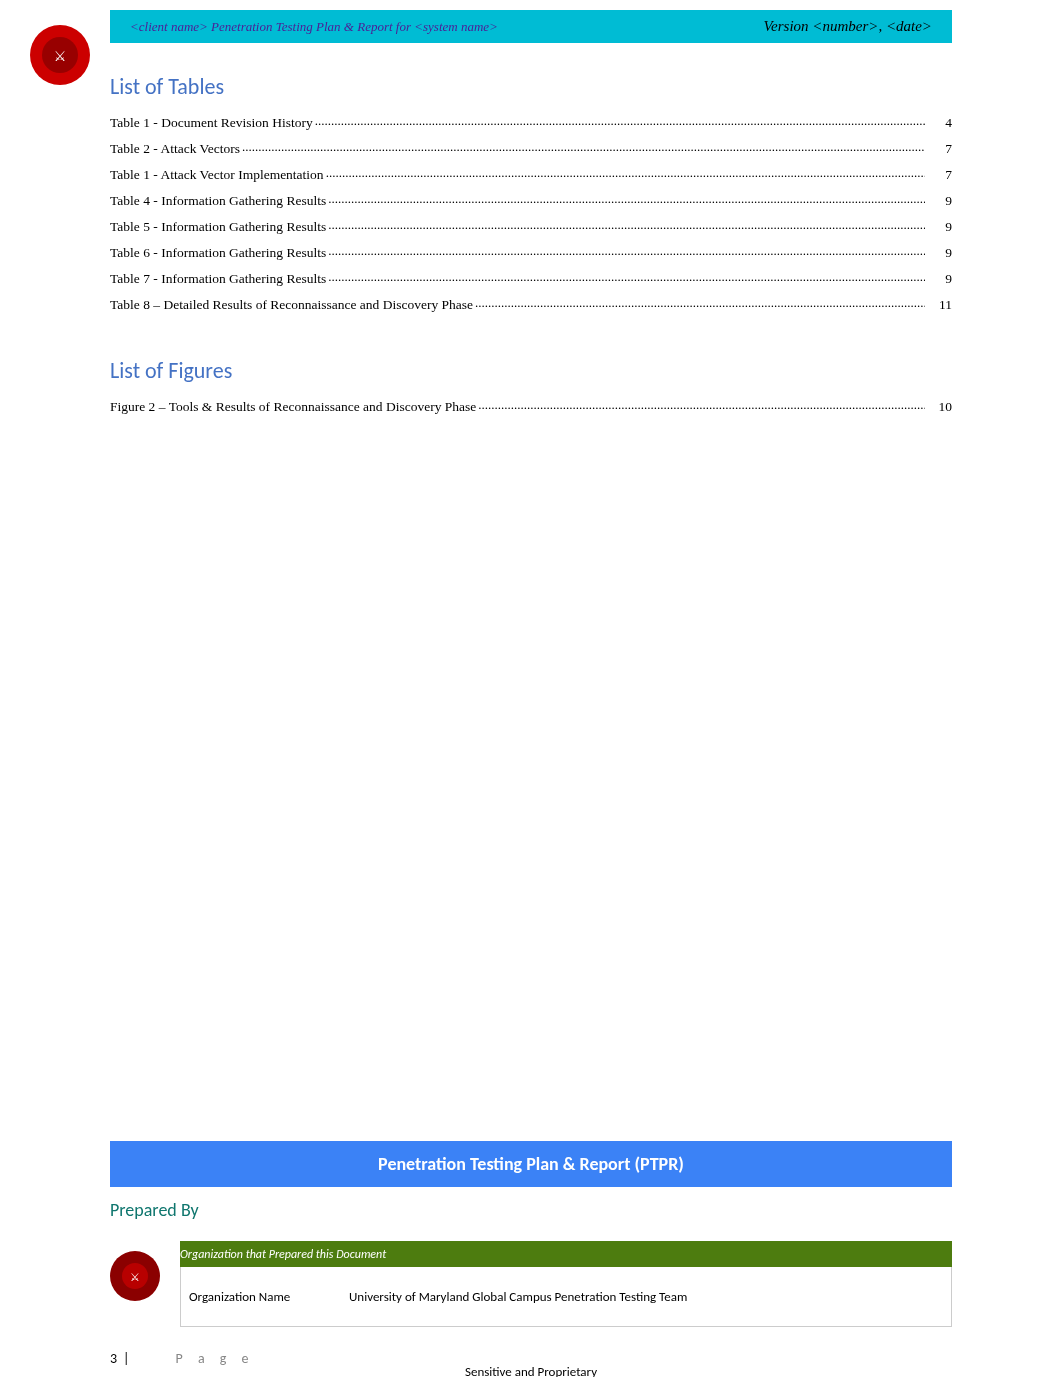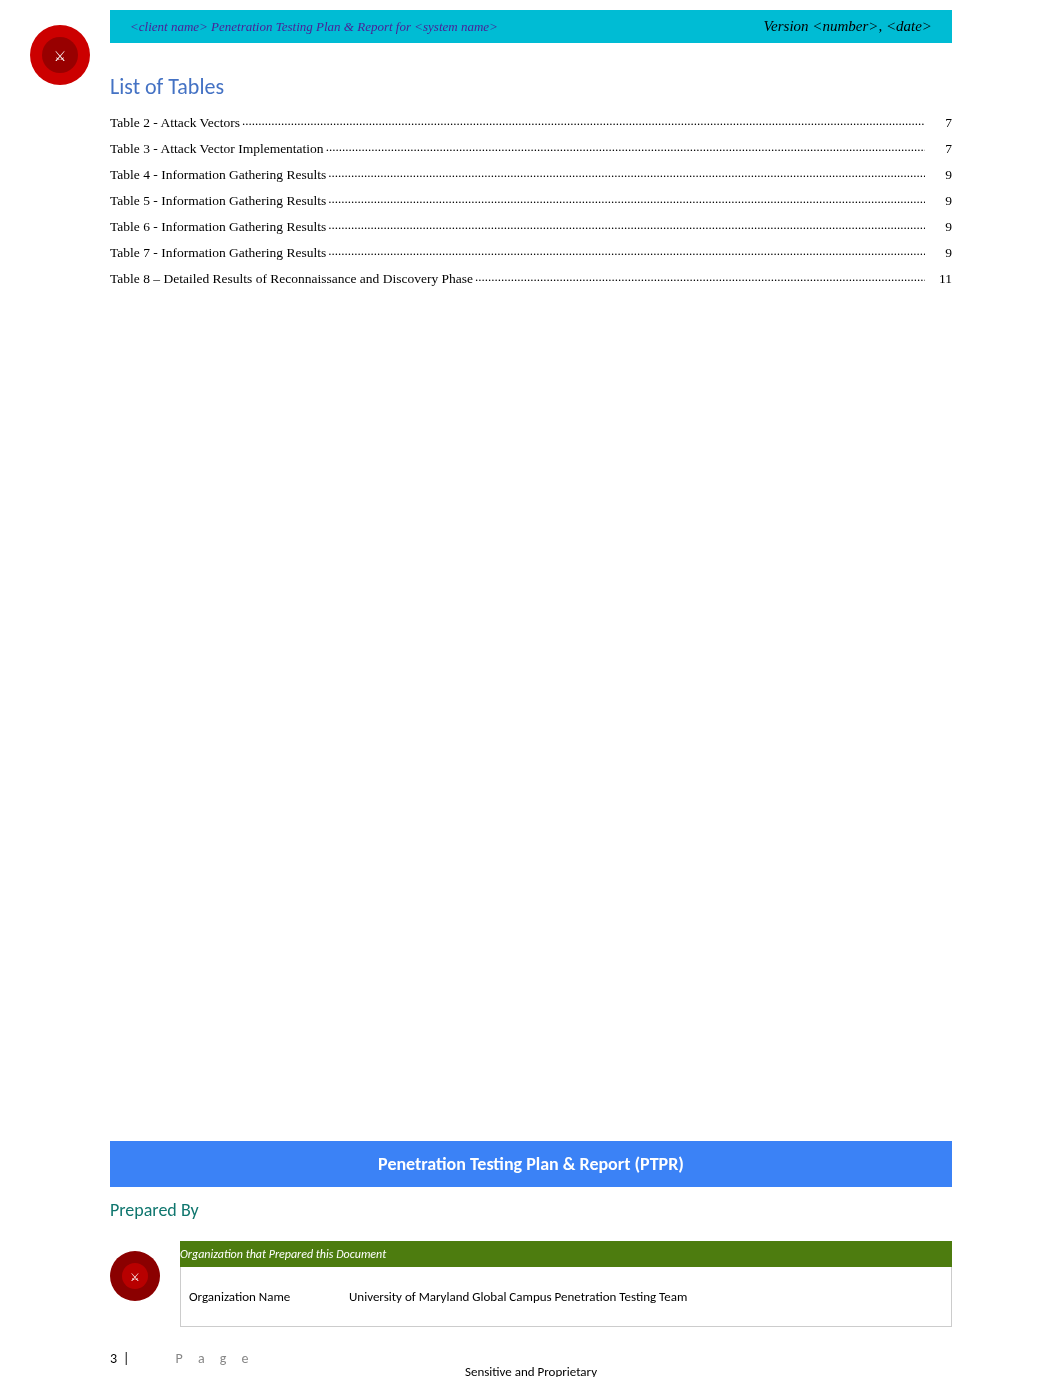--- a/index.html
+++ b/index.html
@@ -239,27 +239,32 @@
   <div class="header-bar">
     <span class="header-title">&lt;client name&gt; Penetration Testing Plan &amp; Report for &lt;system name&gt;</span>
     <span class="header-version">Version &lt;number&gt;, &lt;date&gt;</span>
   </div>
 
   <div class="main-content">
 
     <h2 class="section-heading">List of Tables</h2>
 
     <div id="tables-container">
+    <div class="toc-row">
+      <span class="toc-text">Table 1 - Document Revision History</span>
+      <span class="toc-fill"></span>
+      <span class="toc-num">4</span>
+    </div>
         <div class="toc-row">
       <span class="toc-text">Table 2 - <client name=""> Attack Vectors</client></span>
       <span class="toc-fill"></span>
       <span class="toc-num">7</span>
     </div>
         <div class="toc-row">
-      <span class="toc-text">Table 3 - Attack Vector Implementation</span>
+      <span class="toc-text">Table 1 - Attack Vector Implementation</span>
       <span class="toc-fill"></span>
       <span class="toc-num">7</span>
     </div>
         <div class="toc-row">
       <span class="toc-text">Table 4 - <website name=""> Information Gathering Results</website></span>
       <span class="toc-fill"></span>
       <span class="toc-num">9</span>
     </div>
         <div class="toc-row">
       <span class="toc-text">Table 5 - <website name=""> Information Gathering Results</website></span>
@@ -276,20 +281,30 @@
       <span class="toc-fill"></span>
       <span class="toc-num">9</span>
     </div>
         <div class="toc-row">
       <span class="toc-text">Table 8 – Detailed Results of Reconnaissance and Discovery Phase</span>
       <span class="toc-fill"></span>
       <span class="toc-num">11</span>
     </div>
       </div>
 
+    <div class="section-gap">
+      <h2 class="section-heading">List of Figures</h2>
+      <div id="figures-container">
+      <div class="toc-row">
+      <span class="toc-text">Figure 2 – Tools &amp; Results of Reconnaissance and Discovery Phase</span>
+      <span class="toc-fill"></span>
+      <span class="toc-num">10</span>
+    </div>
+        </div>
+    </div>
 
   </div>
 
   <div class="footer-area">
 
     <div class="footer-red-bar">
       <span class="footer-red-bar-text">Penetration Testing Plan &amp; Report (PTPR)</span>
     </div>
 
     <div class="prepared-by-section">

